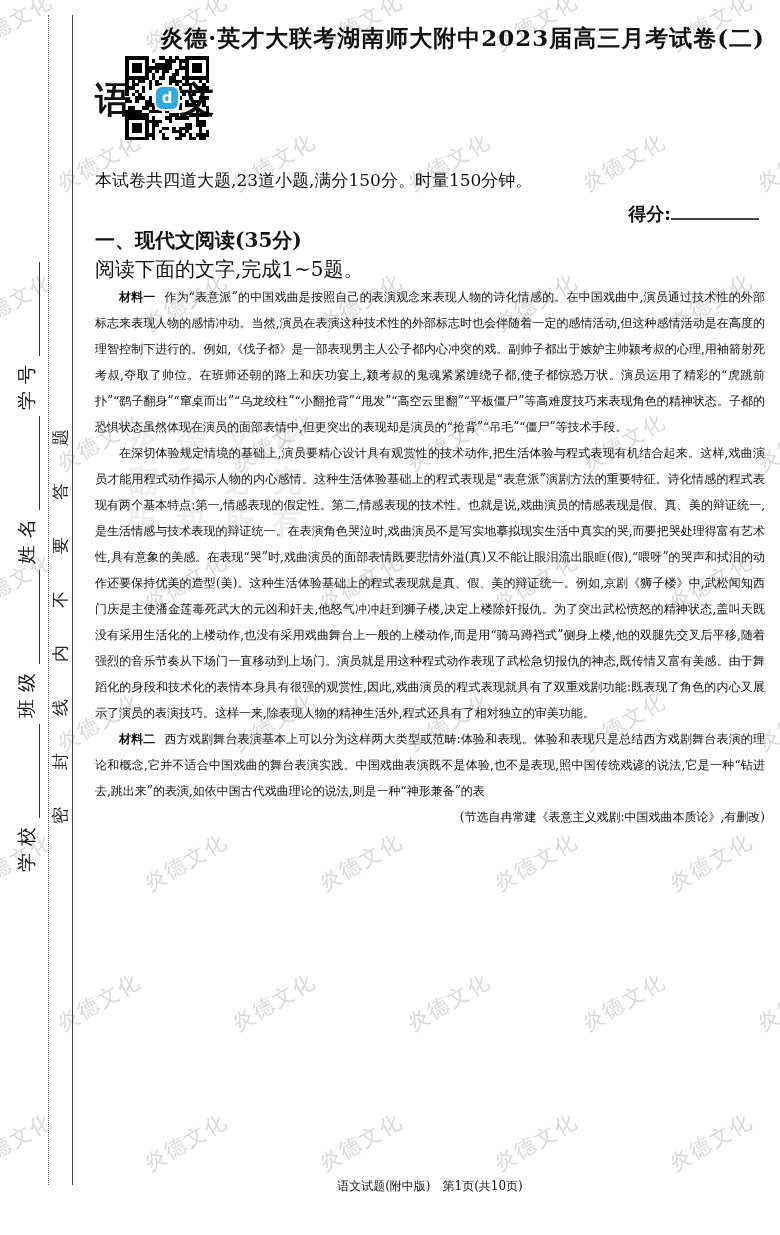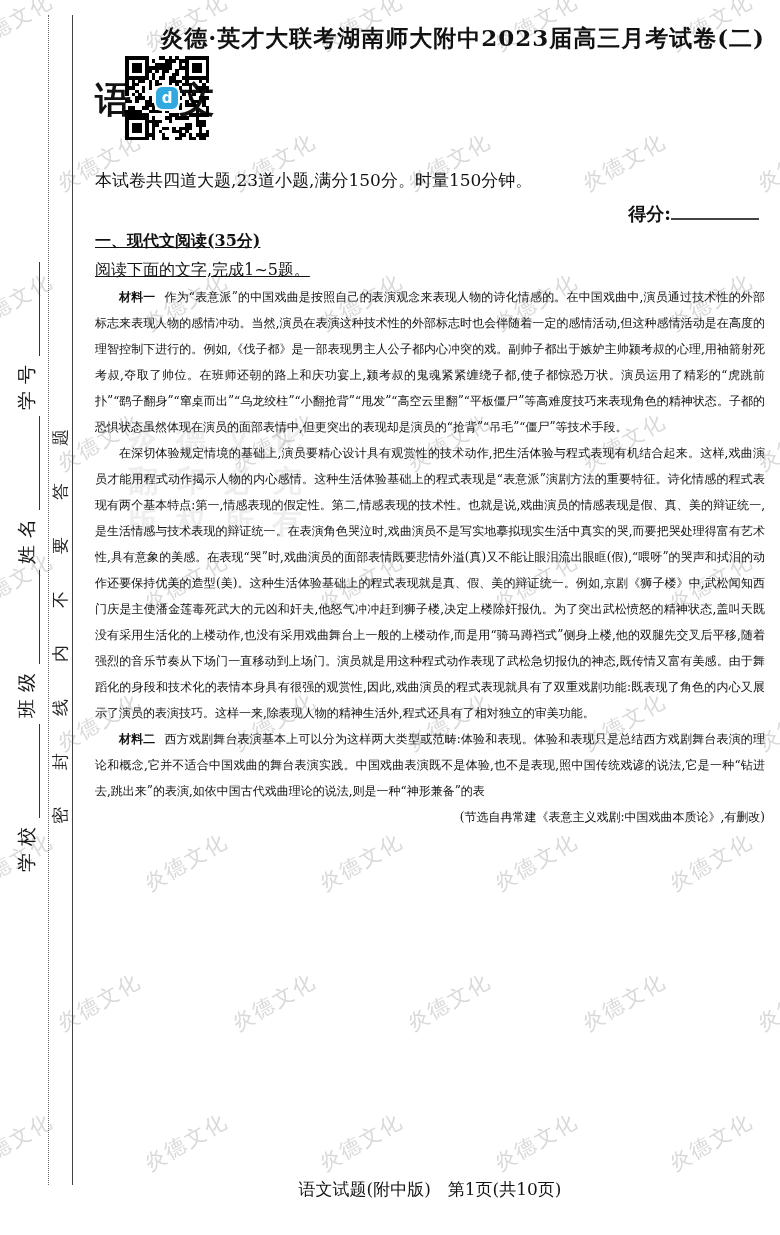--- a/index.html
+++ b/index.html
@@ -37,30 +37,30 @@
   #qr-box{position:absolute;left:30px;top:56px;width:84px;height:84px;}
   #qr-logo{position:absolute;left:29px;top:29px;width:26px;height:26px;border-radius:8px;
       border:2px solid #fff;box-sizing:border-box;display:flex;align-items:center;
       justify-content:center;color:#fff;font-weight:bold;font-size:15px;
       font-family:"DejaVu Sans","Liberation Sans",sans-serif;}
   #subject-title{margin-top:22px;text-align:left;font-size:36px;font-weight:bold;
       letter-spacing:6px;}
   #exam-summary{margin-top:44px;font-size:17px;}
   #score-row{margin-top:10px;text-align:right;font-size:18px;font-weight:bold;padding-right:6px;}
   #score-line{display:inline-block;width:88px;border-bottom:2px solid #444;height:16px;}
-  .h-line{font-size:16px;line-height:29px;text-decoration:underline;}
+  .h-line{font-size:20px;line-height:29px;}
   .bold{font-weight:bold;}
   #paras{margin-top:0;}
   .para{margin:0;font-size:12px;line-height:26px;text-align:justify;text-indent:2em;
       letter-spacing:0;}
   .para b:not(:empty){margin-right:0.75em;}
   .para.right{text-align:right;text-indent:0;}
   
   #footer{position:absolute;left:95px;top:1178px;width:670px;text-align:center;
-      font-size:17px;z-index:2;}
+      font-size:12px;z-index:2;}
 </style>
 </head>
 <body>
 
 <div id="wm-layer">
     <span class="wm" style="left: -35px; top: 8px;">炎德文化</span>
     <span class="wm" style="left: 140px; top: 8px;">炎德文化</span>
     <span class="wm" style="left: 315px; top: 8px;">炎德文化</span>
     <span class="wm" style="left: 490px; top: 8px;">炎德文化</span>
     <span class="wm" style="left: 665px; top: 8px;">炎德文化</span>

